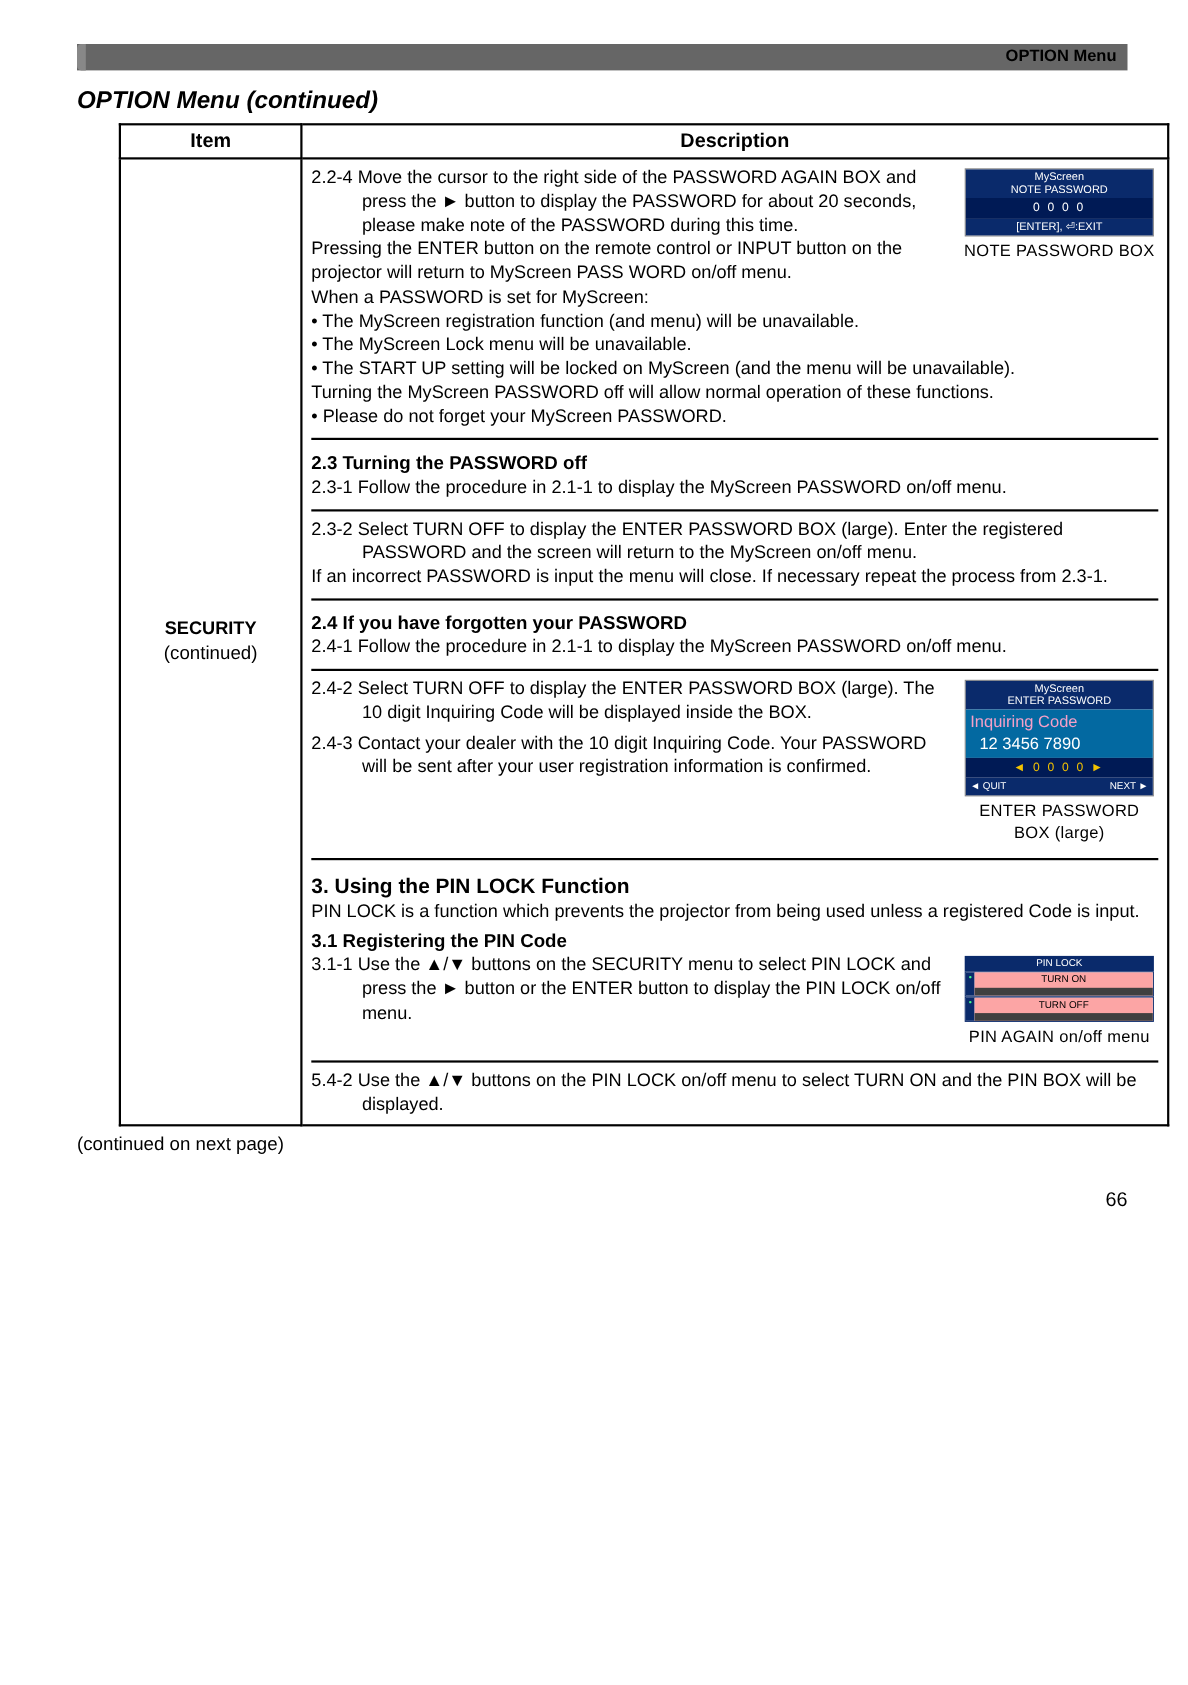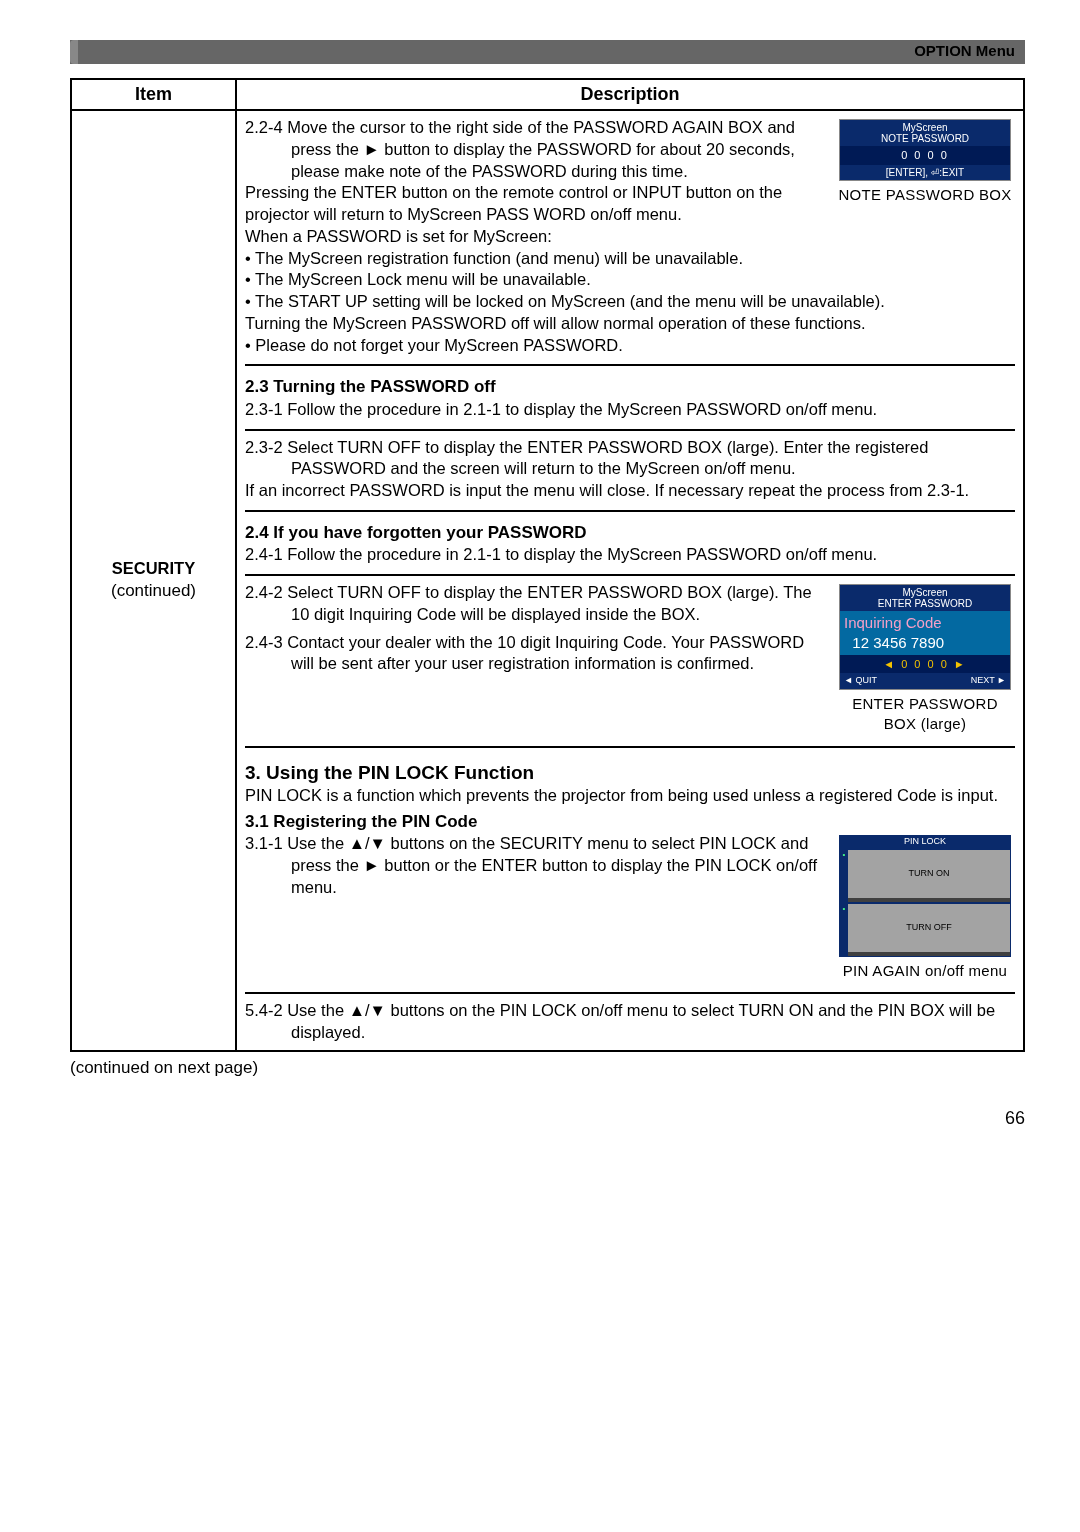--- a/index.html
+++ b/index.html
@@ -2,55 +2,56 @@
 <html><head>
 <meta charset="utf-8">
 <style>
   * { box-sizing: border-box; margin: 0; padding: 0; }
   body { font-family: Arial, Helvetica, sans-serif; font-size: 16px; color: #000; background:#fff; width:1080px; }
   .page { padding: 40px 55px 30px 70px; }
   .header-bar { background:#666; color:#000000; height:24px; position:relative; margin-bottom:14px; border-radius:0 0 0 0;}
   .header-bar::before{content:"";position:absolute;left:0;top:0;width:8px;height:24px;background:#888;border-radius:4px 0 0 4px;}
   .header-title { position:absolute; right:10px; top:2px; font-weight:bold; font-size:15px; }
   .section-title { font-weight:bold; font-style:italic; font-size:22px; margin: 6px 0 8px 0; }
-  table.main { border-collapse:collapse; width:100%; table-layout:fixed; }
+  table.main { border-collapse:collapse; width:100%; table-layout:fixed;margin-left:38px; }
   table.main, table.main td, table.main th { border:2px solid #000; }
   table.main th { font-weight:bold; font-size:18px; padding:4px 0; text-align:center; }
   table.main td { padding:6px 8px; vertical-align:top; font-size:16.5px; line-height:1.32; }
   .col-item { width:165px; }
   .item-cell { text-align:center; vertical-align:middle !important; font-weight:bold; font-size:18px; }
   .item-cell .sub { font-weight:normal; font-size:17px; }
   .indent { padding-left:46px; text-indent:-46px; }
   .h3 { font-weight:bold; font-size:17px; margin-top:4px; }
   .h2 { font-weight:bold; font-size:19px; margin-top:6px; }
   .float-r { float:right; width:180px; text-align:center; font-size:14px; margin: 2px 0 4px 8px;}
   .ui-box { width:172px; margin:0 auto 4px auto; border:1px solid #888; font-size:11px;}
   .ui-box .t { background:#0a2a6b; color:#fff; padding:2px 4px; font-size:10px; text-align:center; line-height:1.1;}
   .ui-box .digits { color:#fff; background:#001a55; padding:2px; font-size:11px; letter-spacing:2px;}
   .ui-box .bar { background:#0a2a6b; color:#fff; font-size:9px; display:flex; justify-content:space-between; padding:2px 4px;}
   .ui-box .inq { color:#f5a0c8; font-size:15px; text-align:left; padding:2px 4px; background:#0369a1;}
   .pin-box { width:172px; margin:0 auto 4px auto; font-size:10px;}
   .pin-box .hdr{ background:#0a2a6b;color:#fff;text-align:center;padding:1px 0;font-size:9px;}
   .pin-box .row{ display:flex; border:1px solid #0a2a6b;}
   .pin-box .side{background:#0a2a6b;width:8px;color:#4f8; font-size:8px; text-align:center;}
-  .pin-box .cell{flex:1; background:#a3a3a3; color:#000; text-align:center; padding:18px 0; font-size:9px; border-bottom:4px solid #404040;}
+  .pin-box .cell{flex:1; background:#fca5a5; color:#000; text-align:center; padding:1px 0; font-size:9px; border-bottom:7px solid #404040;}
   .caption { font-size:15px; letter-spacing:0.3px;}
   .cont-note { margin-top:6px; font-size:17px; }
   .page-num { text-align:right; font-size:18px; margin-top:30px; }
   .clearfix::after{content:"";display:block;clear:both;}
   td .sec-block + .sec-block { border-top:2px solid #000; margin-top:8px; padding-top:6px;}
 </style>
 </head>
 <body>
 
 <div class="page">
   <div class="header-bar">
     <span class="header-title">OPTION Menu</span>
   </div>
 
+  <div class="section-title">OPTION Menu (continued)</div>
 
   <table class="main">
     <colgroup>
         <col class="col-item">
         <col>
       </colgroup>
     <thead>
       <tr>
         <th>Item</th>
         <th>Description</th>

